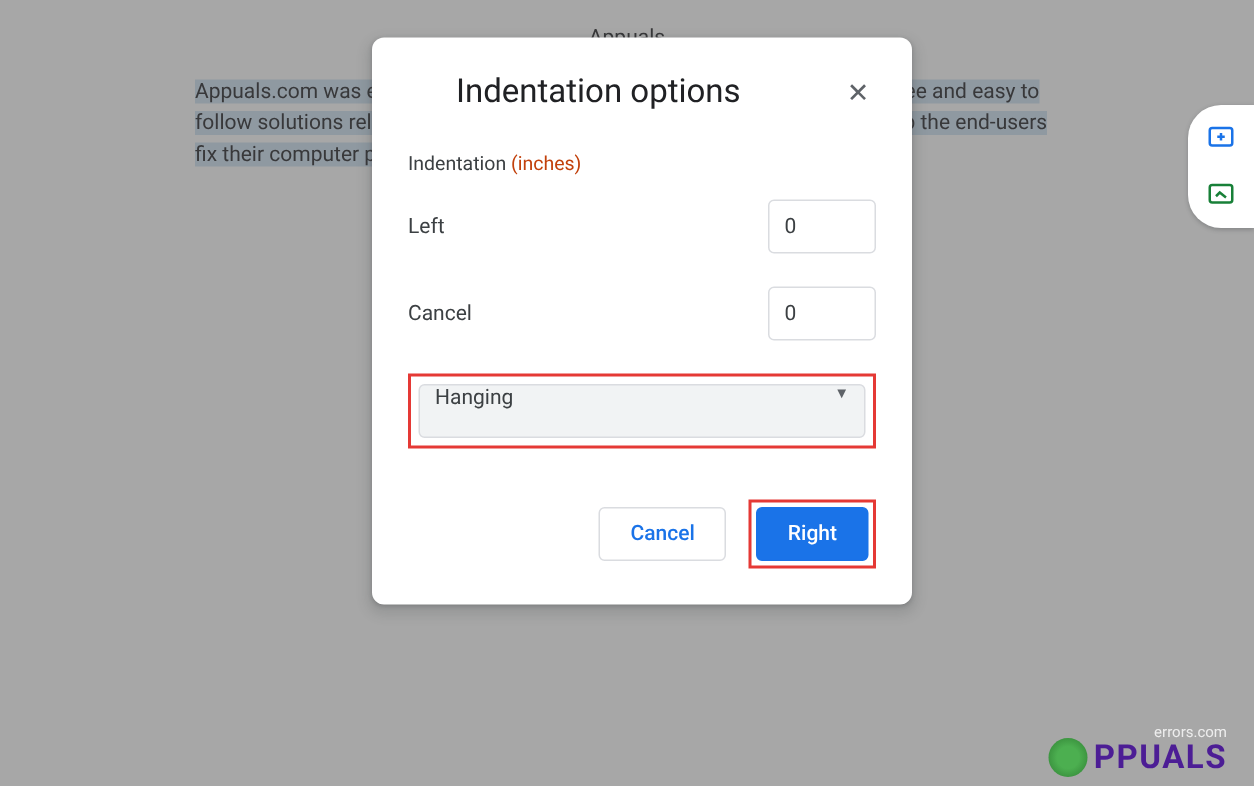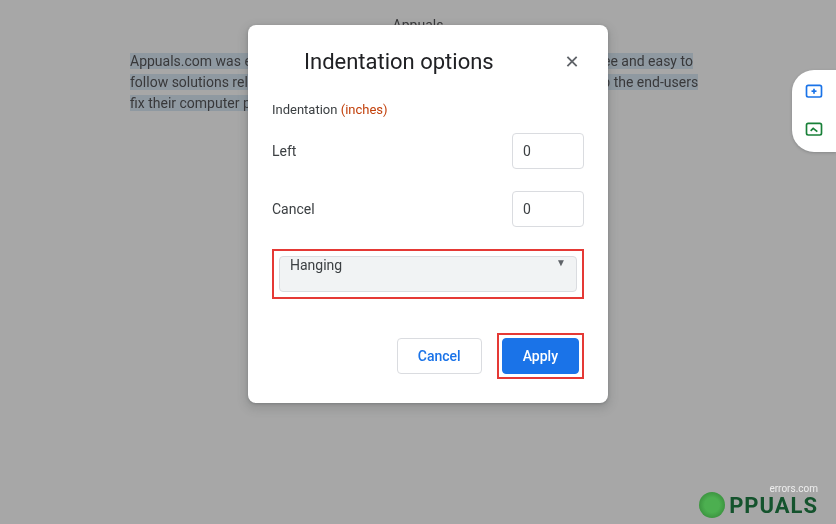--- a/index.html
+++ b/index.html
@@ -204,21 +204,21 @@
       right: 18px;
       bottom: 6px;
       z-index: 30;
       display: flex;
       align-items: center;
       gap: 4px;
     }
     .watermark-text {
       font-size: 22px;
       font-weight: 700;
-      color: #14532d;
+      color: #4c1d95;
       letter-spacing: 1px;
     }
     .watermark-logo {
       width: 26px;
       height: 26px;
       background: radial-gradient(circle, #4caf50 40%, #2e7d32 100%);
       border-radius: 50%;
       position: relative;
     }
     .wsxdn {
@@ -271,21 +271,21 @@
           <span>Hanging</span>
           <span class="dropdown-arrow">▼</span>
         </div>
       </div>
     </div>
   </div>
 
   <div class="dialog-footer">
     <div class="btn btn-cancel">Cancel</div>
     <div class="apply-highlight">
-      <div class="btn btn-apply">Apply</div>
+      <div class="btn btn-apply">Right</div>
     </div>
   </div>
 </div>
 
 <div class="side-tools">
   <div class="tool-icon">
     <svg width="20" height="20" viewBox="0 0 24 24" fill="none" stroke="#1a73e8" stroke-width="2">
       <rect x="3" y="4" width="18" height="14" rx="2"></rect>
       <line x1="12" y1="8" x2="12" y2="14"></line>
       <line x1="9" y1="11" x2="15" y2="11"></line>

